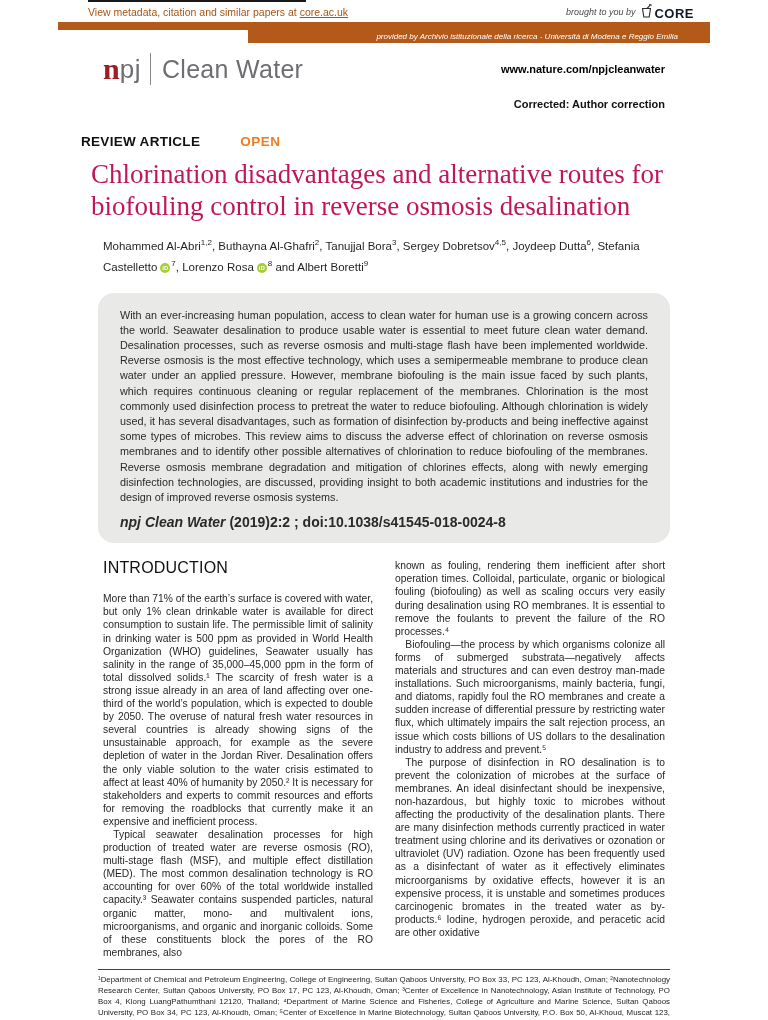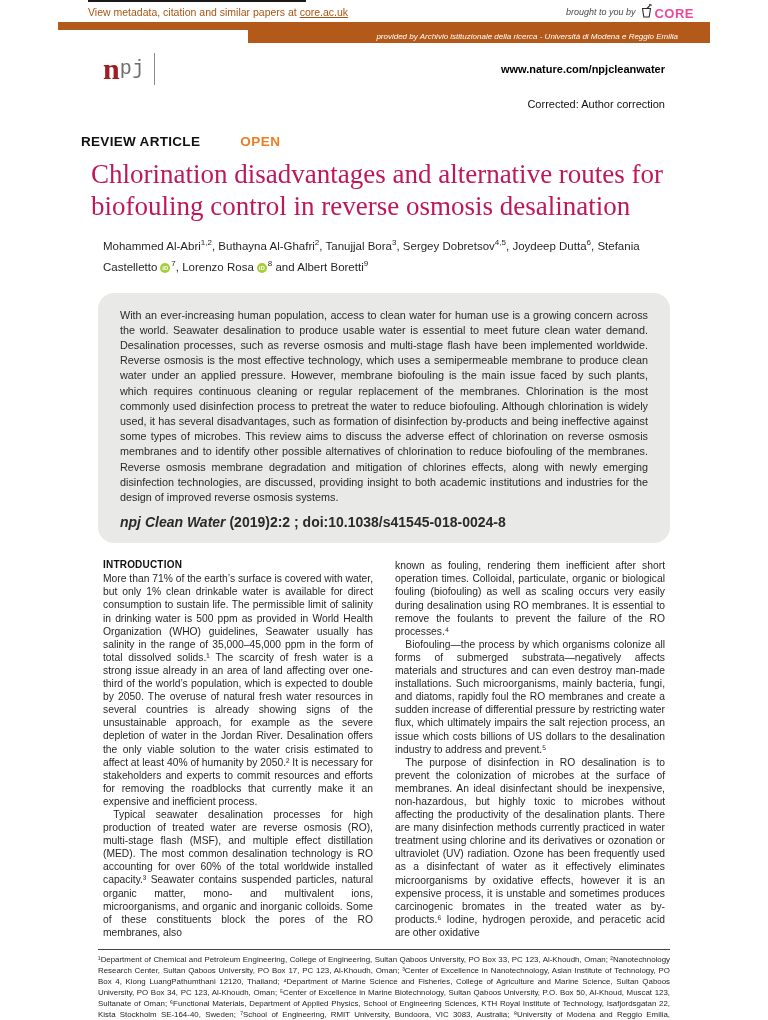--- a/index.html
+++ b/index.html
@@ -14,42 +14,42 @@
   .core-banner {
     height:22px; display:flex; justify-content:space-between; align-items:center;
     padding:2px 16px 0 30px;
   }
   .core-left { font-size:10.5px; color:#a85513; }
   .core-left a { color:#a85513; text-decoration:underline; cursor:pointer; }
   .core-right { display:flex; align-items:center; }
   .brought { font-size:9px; font-style:italic; color:#4a4a4a; margin-right:6px; }
   .core-logo { display:flex; align-items:flex-end; }
   .core-glass { margin-right:2px; position:relative; top:1px; }
-  .core-word { font-size:13px; font-weight:bold; color:#ec4899; letter-spacing:0.5px; }
+  .core-word { font-size:13px; font-weight:bold; color:#0f172a; letter-spacing:0.5px; }
   
   .orange-bar { height:8px; background:#b35a1b; }
   .provided-row { height:13px; display:flex; justify-content:flex-end; }
   .provided-seg {
     background:#b35a1b; color:#ffffff; font-size:8px; font-style:italic;
     line-height:13px; padding:0 32px 0 14px; width:462px; text-align:right;
     white-space:nowrap; overflow:hidden;
   }
   
   .jheader {
     display:flex; justify-content:space-between; align-items:center;
     padding:10px 45px 0 45px;
   }
   .logo { display:flex; align-items:center; }
   .logo-n { font-family:"Liberation Serif", serif; font-weight:bold; font-size:30px; color:#a21c26; line-height:30px; }
-  .logo-pj { font-size:20px; color:#6d6e71; line-height:30px; letter-spacing:0.5px;font-family:Liberation Mono, monospace; }
+  .logo-pj { font-size:26px; color:#6d6e71; line-height:30px; letter-spacing:0.5px; }
   .logo-divider { width:1px; height:32px; background:#8a8a8a; margin:0 11px 0 9px; }
   .logo-journal { font-size:25px; font-weight:300; color:#6d6e71; letter-spacing:0.3px; }
   .site-url { font-size:11px; font-weight:bold; color:#000; }
   
-  .correction { text-align:right; padding-right:45px; margin-top:13px; font-size:11px; font-weight:normal; color:#111;margin-left:20px; }
+  .correction { text-align:right; padding-right:45px; margin-top:13px; font-size:11px; font-weight:bold; color:#111;margin-left:20px; }
   
   .kicker-row { padding-left:23px; margin-top:24px; display:flex; align-items:baseline; }
   .kicker { font-size:13.5px; font-weight:bold; letter-spacing:0.3px; color:#111; }
   .open-badge { font-size:13.5px; font-weight:bold; color:#ee7c23; margin-left:40px; letter-spacing:0.5px; }
   
   .title {
     font-family:Liberation Serif, serif; font-weight:normal;
     font-size:27px; line-height:32px; color:#be185d;
     padding:0 33px; margin-top:9px; max-width:720px;
   }
@@ -64,21 +64,21 @@
   .abstract-box {
     margin:17px 40px 0 40px; background:#e9e9e7; border-radius:16px;
     padding:15px 22px 13px 22px;
   }
   .abstract-text { font-size:10.8px; line-height:15.2px; text-align:justify; color:#2a2a2a; }
   .citation { margin-top:9px; font-size:14px; color:#2a2a2a;font-weight:bold; }
   .citation .jname { font-style:italic; }
   
   .columns { display:flex; gap:22px; margin:16px 45px 0 45px; }
   .col { flex:1; min-width:0; }
-  .section-heading { font-size:10px; font-weight:bold; color:#111; margin-bottom:2px; letter-spacing:0.2px; }
+  .section-heading { font-size:16px; font-weight:normal; color:#111; margin-bottom:15px; letter-spacing:0.2px; }
   .col p { font-size:10.3px; line-height:13.1px; text-align:justify; color:#231f20; }
   .col p + p { text-indent:1em; }
   
   .footnote {
     margin:10px 40px 0 40px; border-top:1px solid #444; padding-top:4px;
   }
   .affiliations { font-size:7.9px; line-height:11px; text-align:justify; color:#1d1d1d; }
   .correspondence { font-size:12px; line-height:11px; color:#1d1d1d; margin-top:18px; }
   
   .received-block {
@@ -124,20 +124,21 @@
   <div class="orange-bar"></div>
   <div class="provided-row">
     <div class="provided-seg">provided by Archivio istituzionale della ricerca - Università di Modena e Reggio Emilia</div>
   </div>
 
   <div class="jheader">
     <div class="logo">
       <span class="logo-n">n</span>
       <span class="logo-pj">pj</span>
       <span class="logo-divider"></span>
+      <span class="logo-journal">Clean Water</span>
     </div>
     <div class="site-url">www.nature.com/npjcleanwater</div>
   </div>
 
   <div class="correction">Corrected: Author correction</div>
 
   <div class="kicker-row">
     <span class="kicker">REVIEW ARTICLE</span>
     <span class="open-badge">OPEN</span>
   </div>

